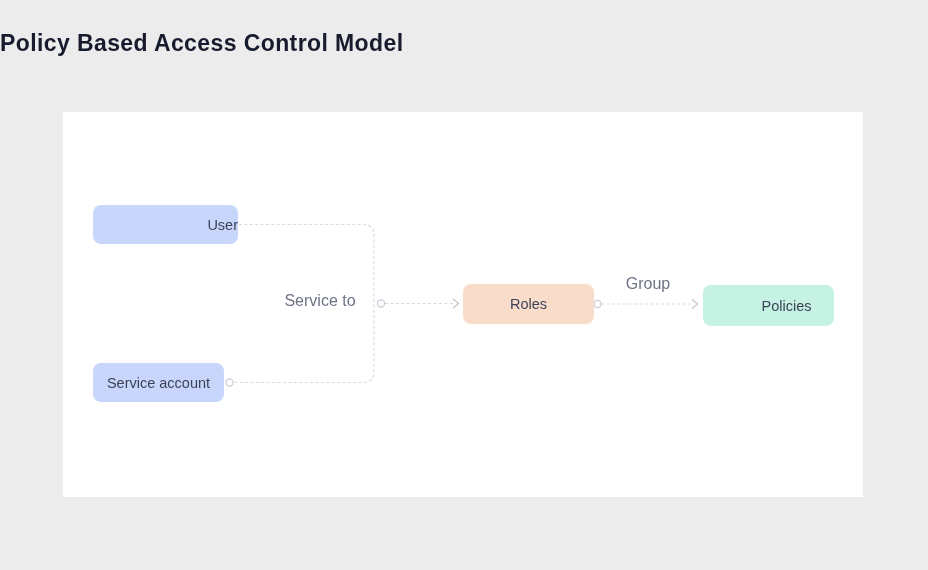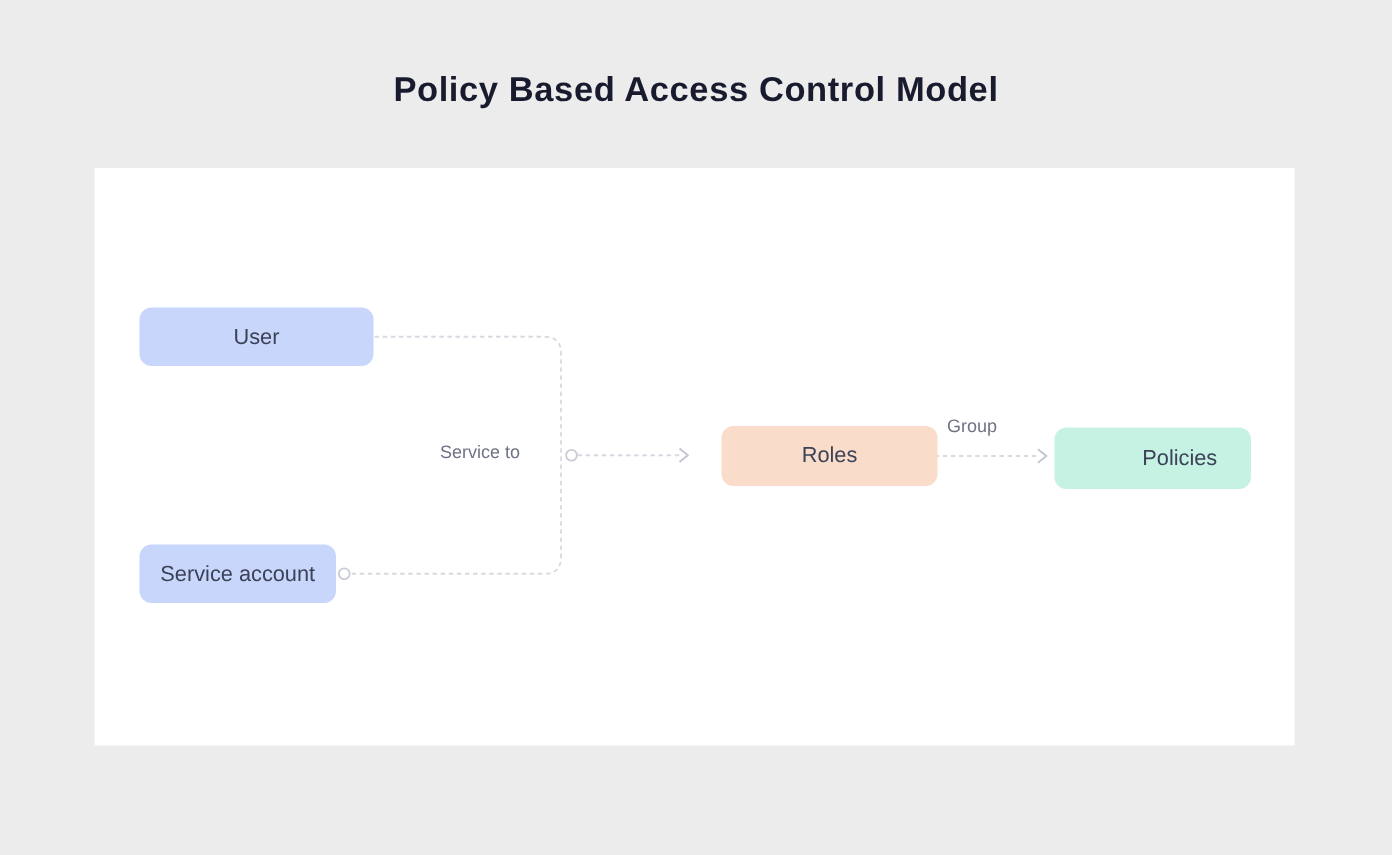--- a/index.html
+++ b/index.html
@@ -5,22 +5,21 @@
   * { margin: 0; padding: 0; box-sizing: border-box; }
   html, body {
     width: 928px; height: 570px;
     background: #ececec;
     font-family: "Liberation Sans", sans-serif;
     position: relative;
     overflow: hidden;
   }
   .title {
     position: absolute;
-    top: 46px; left: 0; width: 100%;
-    text-align: center;
+    top: 30px; left: 0; width: 100%;
     font-size: 23px;
     font-weight: 700;
     letter-spacing: 0.4px;
     color: #171b2d;
   }
   .canvas {
     position: absolute;
     left: 63px; top: 112px;
     width: 800px; height: 385px;
     background: #ffffff;
@@ -34,27 +33,27 @@
     position: absolute;
     display: flex;
     align-items: center;
     justify-content: center;
     border-radius: 8px;
     font-size: 14.5px;
     color: #3c4257;
     white-space: nowrap;
     cursor: default;
   }
-  .node-user            { left: 30px;  top: 93px;  width: 156px; height: 39px; }
+  .node-user            { left: 30px;  top: 93px;  width: 145px; height: 39px; justify-content: flex-end; }
   .node-service-account { left: 30px;  top: 251px; width: 131px; height: 39px; }
-  .node-roles           { left: 418px; top: 172px; width: 144px; height: 40px; }
+  .node-roles           { left: 400px; top: 172px; width: 131px; height: 40px; }
   .node-policies        { left: 640px; top: 173px; width: 131px; height: 41px; padding-left: 36px; }
   .edge-label {
     position: absolute;
-    font-size: 12px;
+    font-size: 16px;
     color: #6e7384;
     white-space: nowrap;
     transform: translate(-50%, -50%);
   }
   .edge-label-assigned-to { left: 257px; top: 189px; }
   .edge-label-group       { left: 585px; top: 172px; }
 </style>
 </head>
 <body>
 

